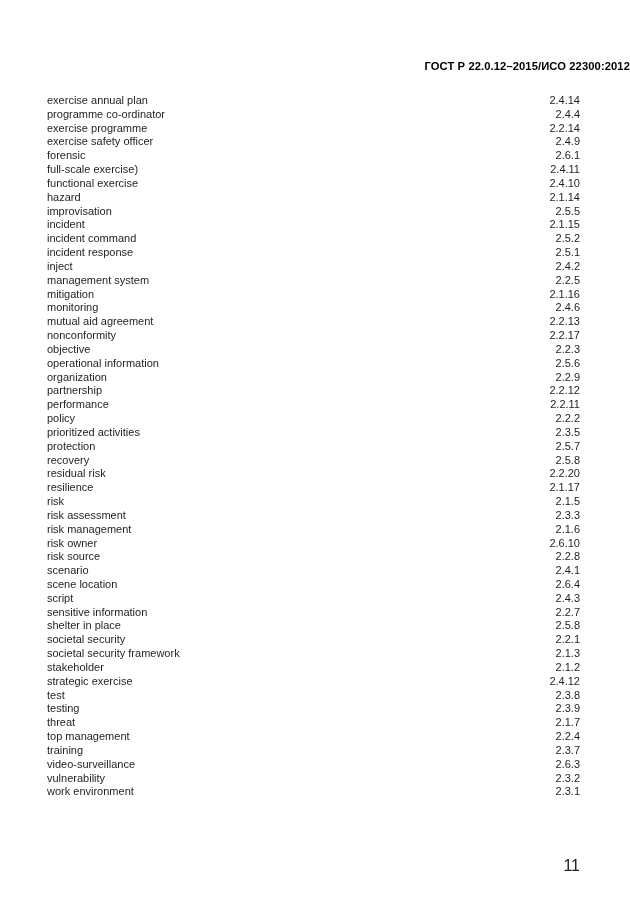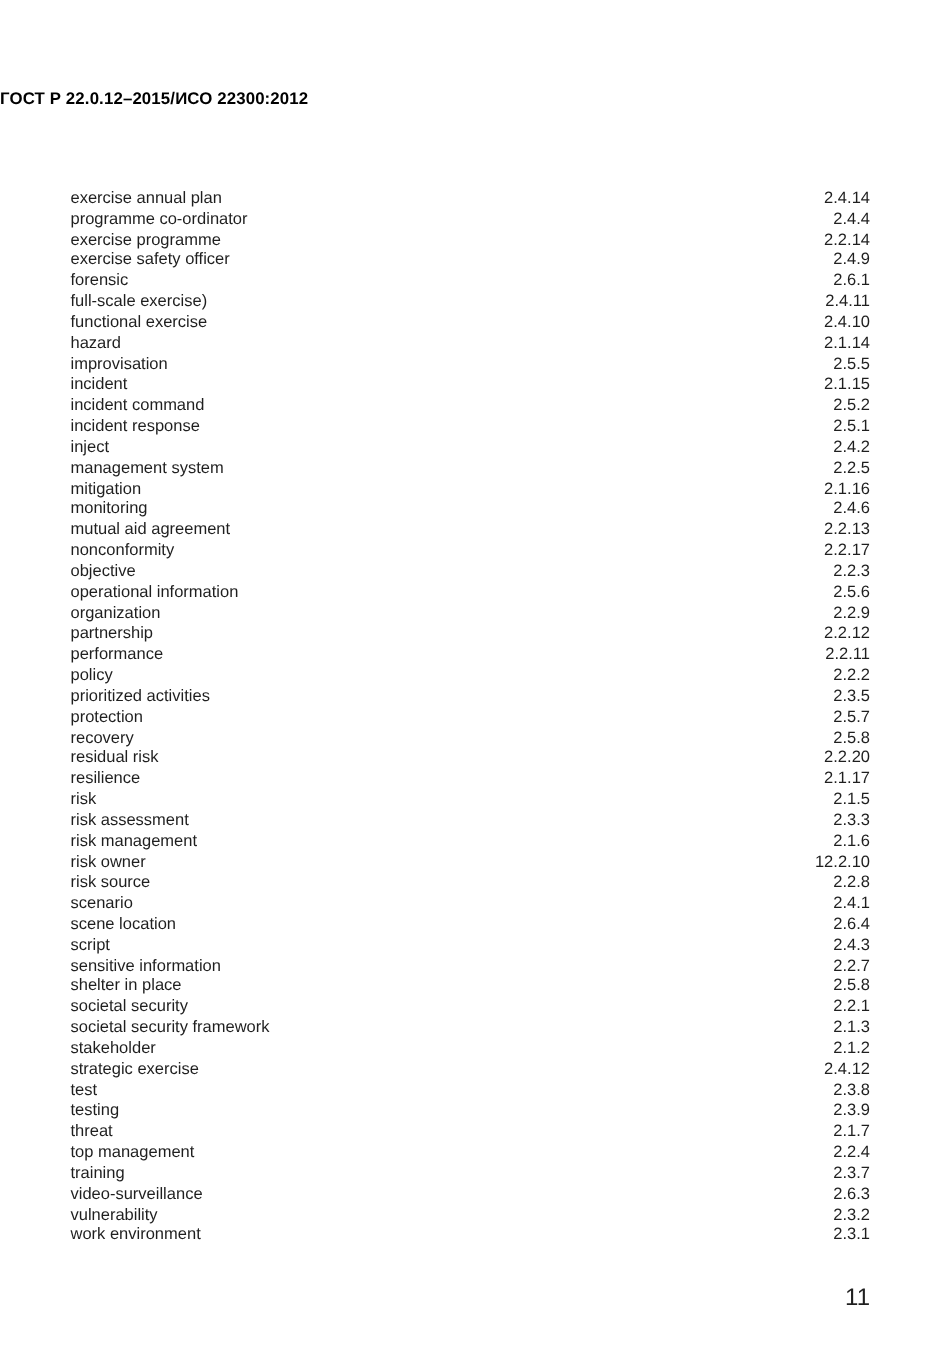--- a/index.html
+++ b/index.html
@@ -18,21 +18,21 @@
     position: relative;
     width: 630px;
     height: 913px;
     box-sizing: border-box;
   }
   .doc-header {
     position: absolute;
     top: 60px;
     left: 0;
     width: 630px;
-    text-align: left;
+    text-align: right;
     font-size: 11.2px;
     font-weight: bold;
     letter-spacing: 0.1px;
     color: #000000;
   }
   .index-list {
     position: absolute;
     top: 94px;
     left: 47px;
     width: 533px;
@@ -46,21 +46,20 @@
     font-size: 11px;
     color: #1f1f1f;
   }
   .term {
     white-space: pre;
     text-align: right;
   }
   .ref {
     white-space: pre;
     font-variant-numeric: tabular-nums;
-    margin-top: 32px;
   }
   .page-number {
     position: absolute;
     top: 857px;
     left: 47px;
     width: 533px;
     text-align: right;
     font-size: 16px;
     color: #1f1f1f;
   }
@@ -196,21 +195,21 @@
       <div class="index-row">
         <span class="term">risk assessment</span>
         <span class="ref">2.3.3</span>
       </div>
       <div class="index-row">
         <span class="term">risk management</span>
         <span class="ref">2.1.6</span>
       </div>
       <div class="index-row">
         <span class="term">risk owner</span>
-        <span class="ref">12.2.10</span>
+        <span class="ref">2.6.10</span>
       </div>
       <div class="index-row">
         <span class="term">risk source</span>
         <span class="ref">2.2.8</span>
       </div>
       <div class="index-row">
         <span class="term">scenario</span>
         <span class="ref">2.4.1</span>
       </div>
       <div class="index-row">

